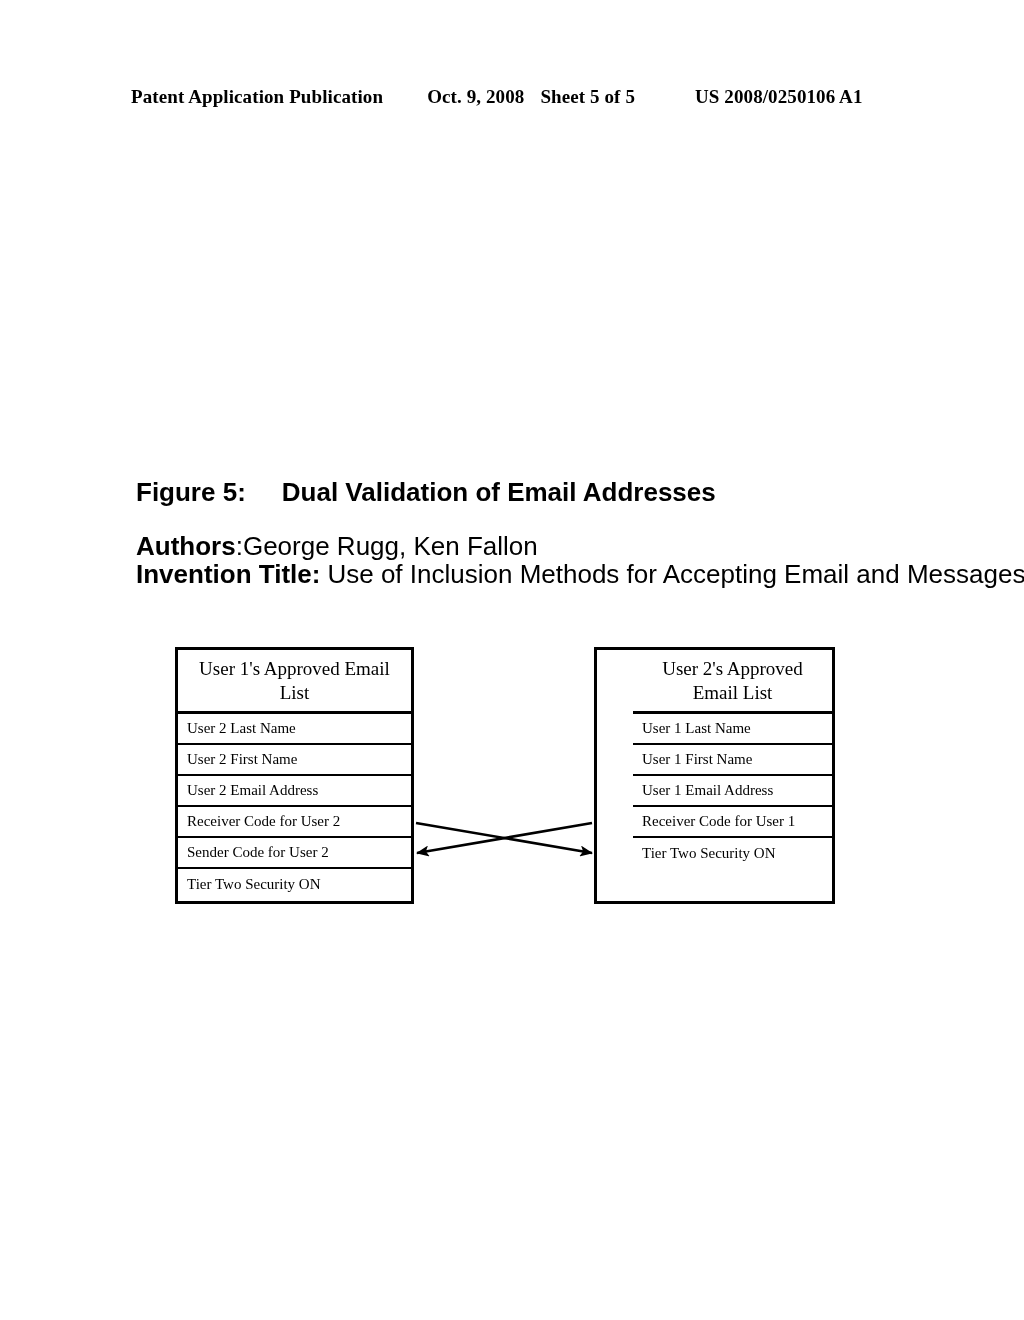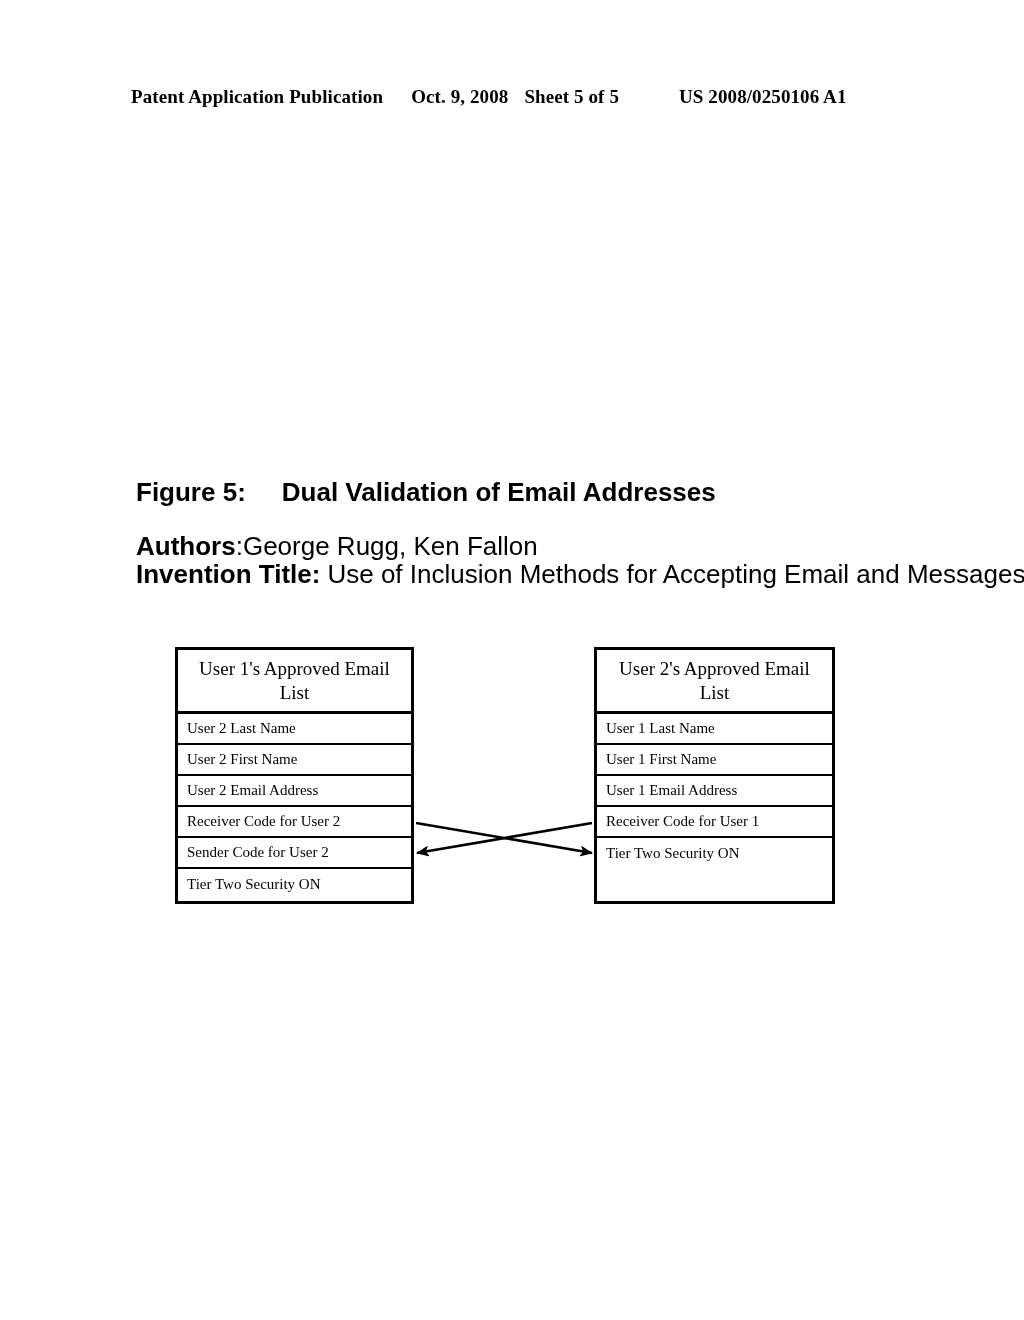--- a/index.html
+++ b/index.html
@@ -24,21 +24,21 @@
     width: 762px;
     height: 24px;
     display: flex;
     align-items: baseline;
     font-family: "Liberation Serif", serif;
     font-weight: bold;
     font-size: 19px;
     letter-spacing: 0.1px;
     white-space: nowrap;
   }
-  .page-header .hdr-pub { margin-right: 28px; }
+  .page-header .hdr-pub { margin-right: 44px; }
   .page-header .hdr-date { margin-right: 16px; }
   .page-header .hdr-sheet { margin-right: 60px; }
   .page-header .hdr-number { }
 
   
   .caption-block {
     position: absolute;
     left: 136px;
     top: 478px;
     width: 800px;
@@ -71,21 +71,21 @@
     height: 948px;
   }
 
   .list-table {
     position: absolute;
     box-sizing: border-box;
     border: 3px solid #000;
     background: #fff;
   }
   .table-left  { left: 175px; top: 647px; width: 239px; height: 257px; }
-  .table-right { left: 594px; top: 647px; width: 241px; height: 257px; }
+  .table-right { left: 594px; top: 647px; width: 241px; height: 257px; padding-left: 36px; }
 
   .tbl-header {
     box-sizing: border-box;
     height: 64px;
     border-bottom: 3px solid #000;
     display: flex;
     align-items: center;
     justify-content: center;
     text-align: center;
     font-family: "Liberation Serif", serif;

